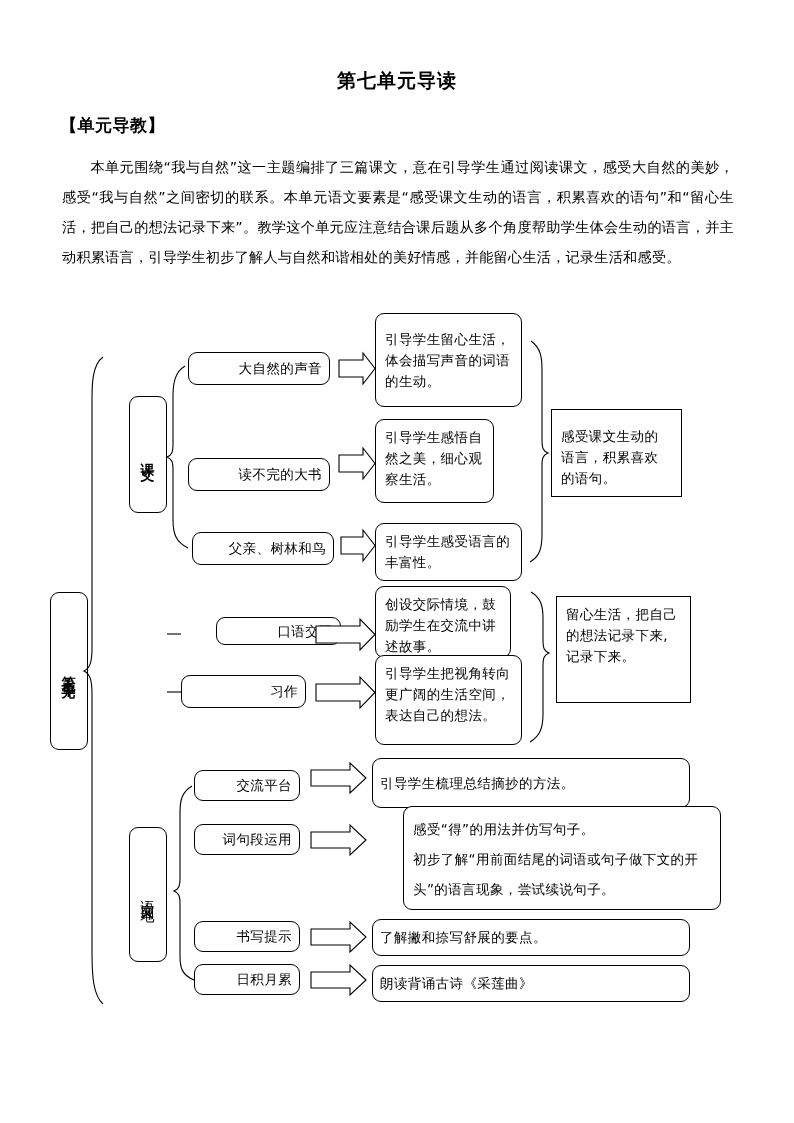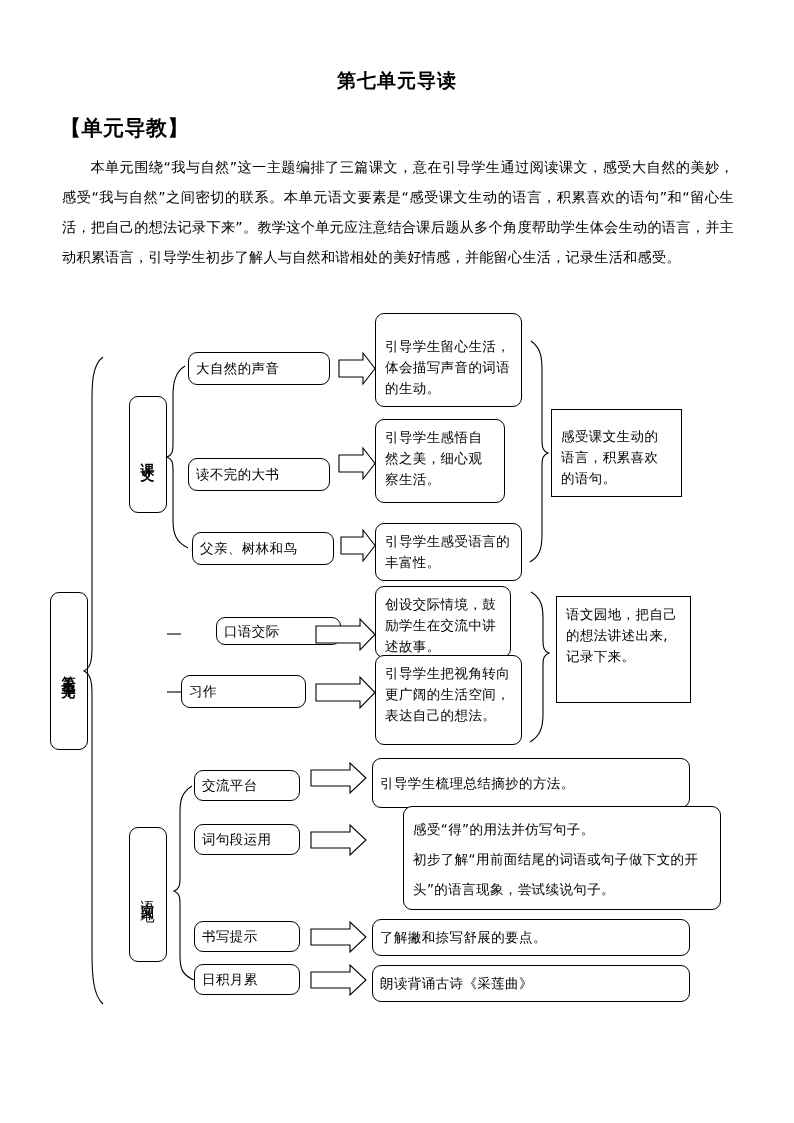--- a/index.html
+++ b/index.html
@@ -24,21 +24,21 @@
     width: 794px;
     text-align: center;
     font-size: 19px;
     font-weight: bold;
     letter-spacing: 1px;
   }
   .section-heading {
     position: absolute;
     left: 60px;
     top: 114px;
-    font-size: 21px;
+    font-size: 17px;
     font-weight: bold;
     letter-spacing: 0.5px;
   }
   .body-para {
     position: absolute;
     left: 62px;
     top: 152px;
     width: 672px;
     font-size: 14.2px;
     line-height: 30px;
@@ -61,21 +61,21 @@
     border: 1px solid #000;
     background: #fff;
     display: flex;
     align-items: center;
     font-size: 13.5px;
     line-height: 21px;
     letter-spacing: 0.4px;
   }
   .dg-box.round { border-radius: 9px; }
   .dg-box.sharp { border-radius: 0; }
-  .dg-box.center { justify-content: flex-start; text-align: center; }
+  .dg-box.center { justify-content: flex-end; text-align: center; }
   .dg-box.pad { padding: 4px 7px; }
   .dg-box.pad-lg { padding: 7px 9px; }
 
   
   .vert {
     writing-mode: vertical-rl;
     text-orientation: upright;
     letter-spacing: 3px;
     line-height: 1;
     display: flex;
@@ -147,24 +147,24 @@
   <div class="dg-box round center pad" style="left:194px; top:824px; width:106px; height:31px;">
     <span>词句段运用</span>
   </div>
   <div class="dg-box round center pad" style="left:194px; top:921px; width:106px; height:31px;">
     <span>书写提示</span>
   </div>
   <div class="dg-box round center pad" style="left:194px; top:964px; width:106px; height:31px;">
     <span>日积月累</span>
   </div>
 
-  <div class="dg-box round pad-lg" style="left:375px; top:313px; width:147px; height:94px; align-items:flex-end;">
+  <div class="dg-box round pad-lg" style="left:375px; top:313px; width:147px; height:94px; align-items:center;">
     <span>引导学生留心生活，体会描写声音的词语的生动。</span>
   </div>
-  <div class="dg-box round pad-lg" style="left:375px; top:419px; width:130px; height:84px; align-items:flex-start;">
+  <div class="dg-box round pad-lg" style="left:375px; top:419px; width:119px; height:84px; align-items:flex-start;">
     <span>引导学生感悟自然之美，细心观察生活。</span>
   </div>
   <div class="dg-box round pad-lg" style="left:375px; top:523px; width:147px; height:58px; align-items:flex-start;">
     <span>引导学生感受语言的丰富性。</span>
   </div>
   <div class="dg-box round pad-lg" style="left:375px; top:586px; width:136px; height:72px; align-items:flex-start;">
     <span>创设交际情境，鼓励学生在交流中讲述故事。</span>
   </div>
   <div class="dg-box round pad-lg" style="left:375px; top:655px; width:147px; height:90px; align-items:flex-start;">
     <span>引导学生把视角转向更广阔的生活空间，表达自己的想法。</span>
@@ -180,21 +180,21 @@
     <span>了解撇和捺写舒展的要点。</span>
   </div>
   <div class="dg-box round pad" style="left:372px; top:965px; width:318px; height:37px;">
     <span>朗读背诵古诗《采莲曲》</span>
   </div>
 
   <div class="dg-box sharp pad-lg" style="left:551px; top:409px; width:131px; height:88px; align-items:flex-end;">
     <span>感受课文生动的语言，积累喜欢的语句。</span>
   </div>
   <div class="dg-box sharp pad-lg" style="left:556px; top:596px; width:135px; height:107px; align-items:flex-start;">
-    <span>语文园地，把自己的想法讲述出来,记录下来。</span>
+    <span>留心生活，把自己的想法记录下来,记录下来。</span>
   </div>
 
   <svg class="overlay" viewBox="0 0 794 1123">
 
     <path d="M 103,357
              C 92,365 92,385 92,400
              L 92,648
              C 92,662 90,668 84,671
              C 90,674 92,680 92,694
              L 92,952

